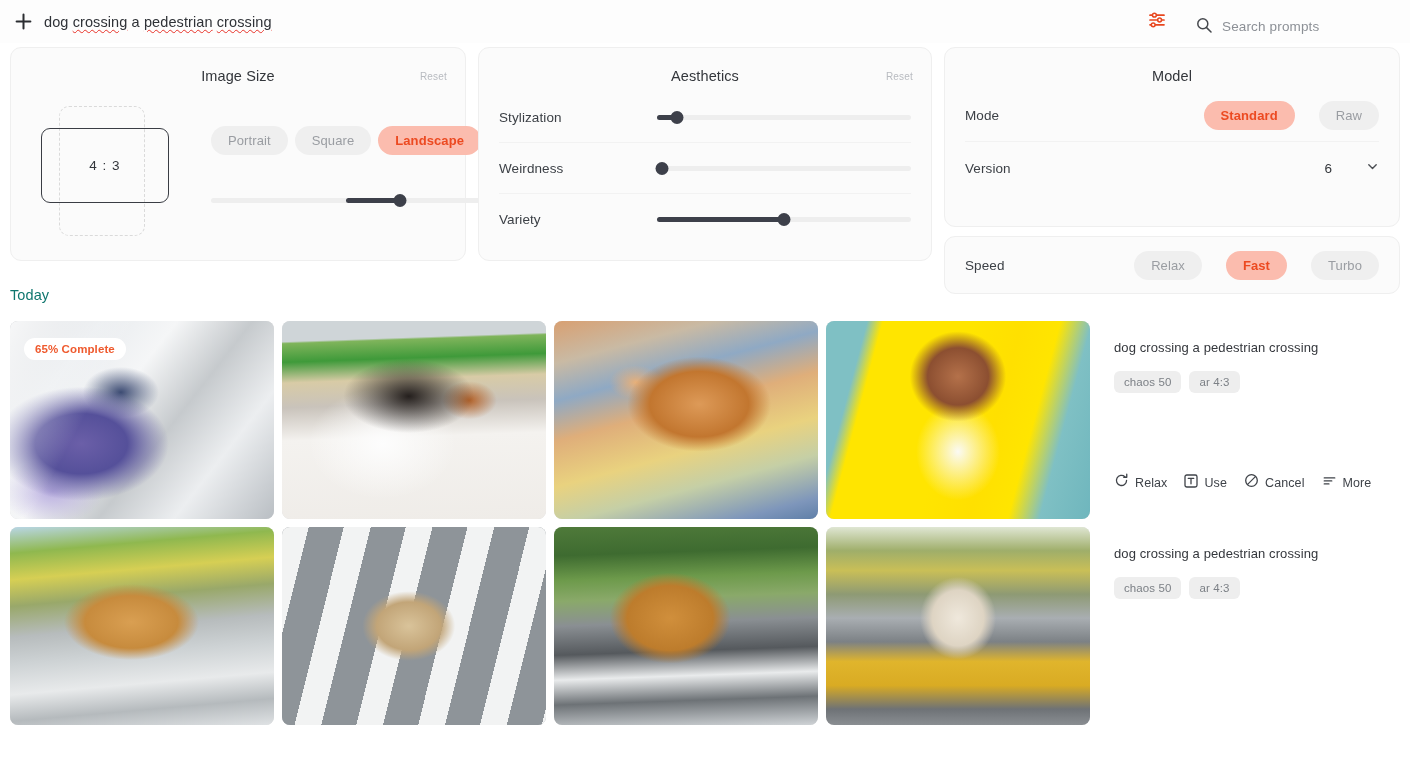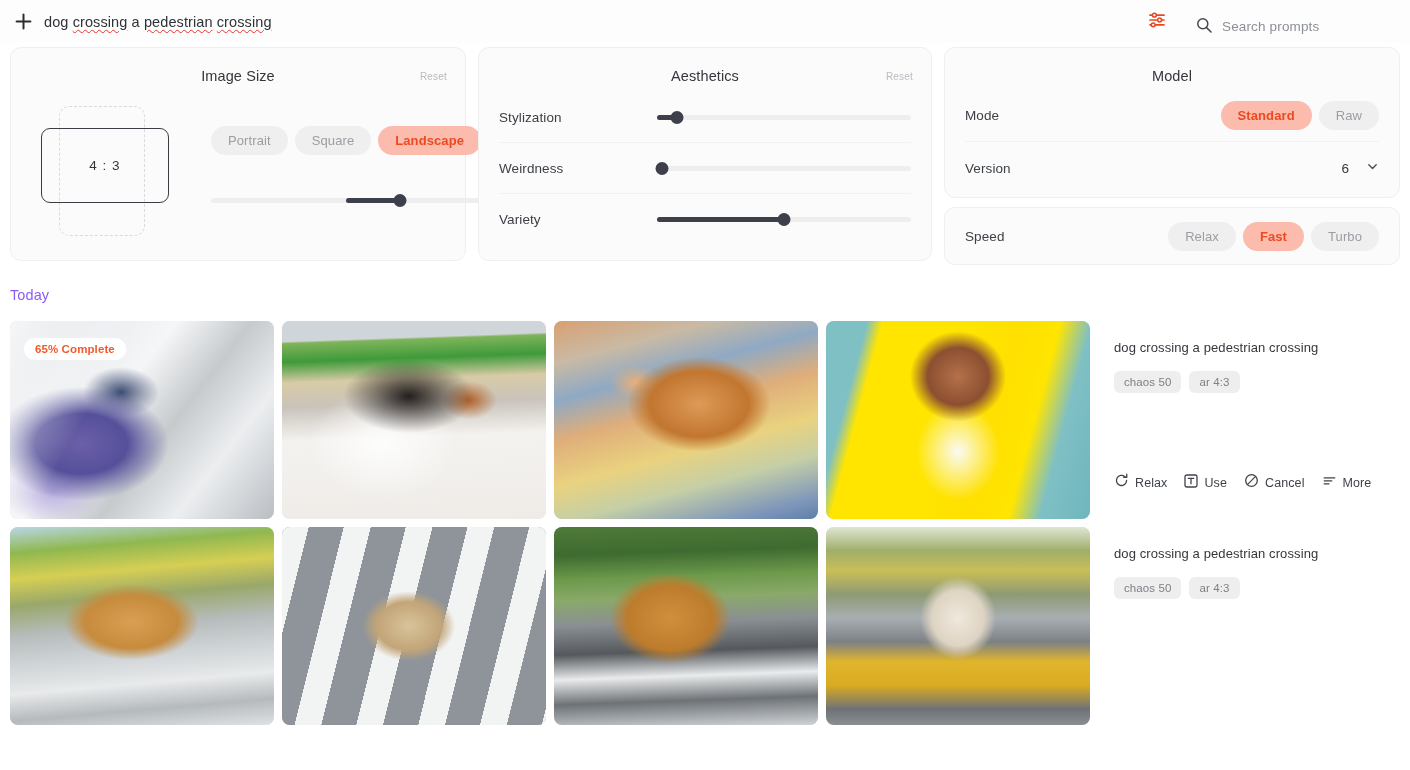--- a/index.html
+++ b/index.html
@@ -182,45 +182,45 @@
   .aes-label {
     width: 158px;
     font-size: 13.5px;
     color: #3c4046;
     letter-spacing: .1px;
   }
   .aes-slider { flex: 1; }
 
   
   .panel-col { width: 456px; display: flex; flex-direction: column; gap: 9px; }
-  .panel-model { flex: 0 0 auto; height: 151px; }
+  .panel-model { flex: 0 0 auto; height: 180px; }
   .model-rows { padding: 6px 20px 0 20px; }
   .model-row {
     display: flex;
     align-items: center;
     height: 52px;
     border-bottom: 1px solid #f2f2f2;
   }
   .model-row:last-child { border-bottom: none; }
   .model-label { font-size: 13.5px; color: #3c4046; letter-spacing: .1px; }
-  .model-ctl { margin-left: auto; display: flex; align-items: center; gap: 7px; }
+  .model-ctl { margin-left: auto; display: flex; align-items: center; gap: 24px; }
   .version-val { font-size: 13.5px; color: #33363b; margin-right: 10px; }
   .panel-speed {
     flex: 0 0 auto;
     height: 58px;
     display: flex;
     align-items: center;
     padding: 0 20px;
   }
 
   
   .gallery-wrap { padding: 26px 10px 0 10px; }
   .today-label {
     font-size: 14.5px;
-    color: #8b5cf6;
+    color: #0f766e;
     margin-bottom: 18px;
     letter-spacing: .1px;
   }
   .job-row {
     display: flex;
     gap: 8px;
     margin-bottom: 8px;
   }
   .img-grid { display: flex; gap: 8px; flex: 0 0 auto; }
   .img-cell {

